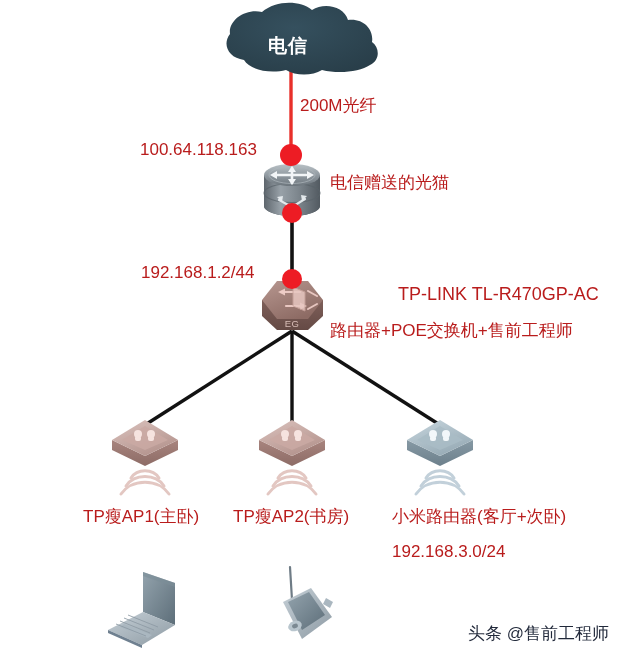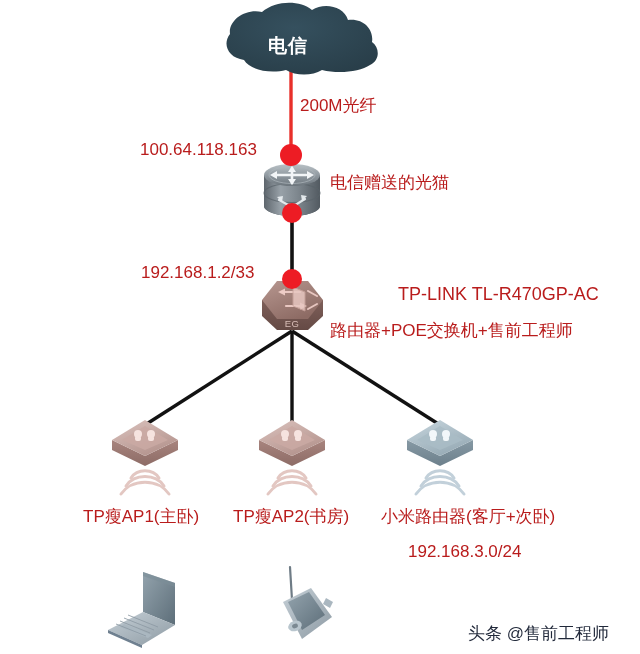--- a/index.html
+++ b/index.html
@@ -232,34 +232,34 @@
 
   <div class="cloud-text" style="left:268px;top:33px;">电信</div>
 
   <div class="lbl cn" style="left:300px;top:97px;">200M光纤</div>
 
   <div class="lbl ip" style="left:140px;top:141px;">100.64.118.163</div>
 
   <div class="lbl cn" style="left:330px;top:174px;">电信赠送的光猫</div>
 
 
-  <div class="lbl ip" style="left:141px;top:264px;">192.168.1.2/33</div>
+  <div class="lbl ip" style="left:141px;top:264px;">192.168.1.2/44</div>
 
   <div class="lbl big" style="left:359px;top:285px;margin-left:39px;">TP-LINK TL-R470GP-AC</div>
 
   <div class="lbl cn" style="left:330px;top:322px;">路由器+POE交换机+售前工程师</div>
 
   <div class="lbl cn" style="left:83px;top:508px;">TP瘦AP1(主卧)</div>
 
   <div class="lbl cn" style="left:233px;top:508px;">TP瘦AP2(书房)</div>
 
-  <div class="lbl cn" style="left:381px;top:508px;">小米路由器(客厅+次卧)</div>
-
-
-  <div class="lbl ip" style="left:392px;top:543px;margin-left:16px;">192.168.3.0/24</div>
+  <div class="lbl cn" style="left:392px;top:508px;">小米路由器(客厅+次卧)</div>
+
+
+  <div class="lbl ip" style="left:392px;top:543px;">192.168.3.0/24</div>
 
   <div class="wm" style="left:468px;top:622px;">头条 @售前工程师</div>
 
   <svg width="640" height="654" viewBox="0 0 640 654" style="pointer-events:none;">
     <circle cx="291" cy="155" r="11" fill="#ed1c24"></circle>
     <circle cx="292" cy="213" r="10" fill="#ed1c24"></circle>
     <circle cx="292" cy="279" r="10" fill="#ed1c24"></circle>
   </svg>
 
 </div>

